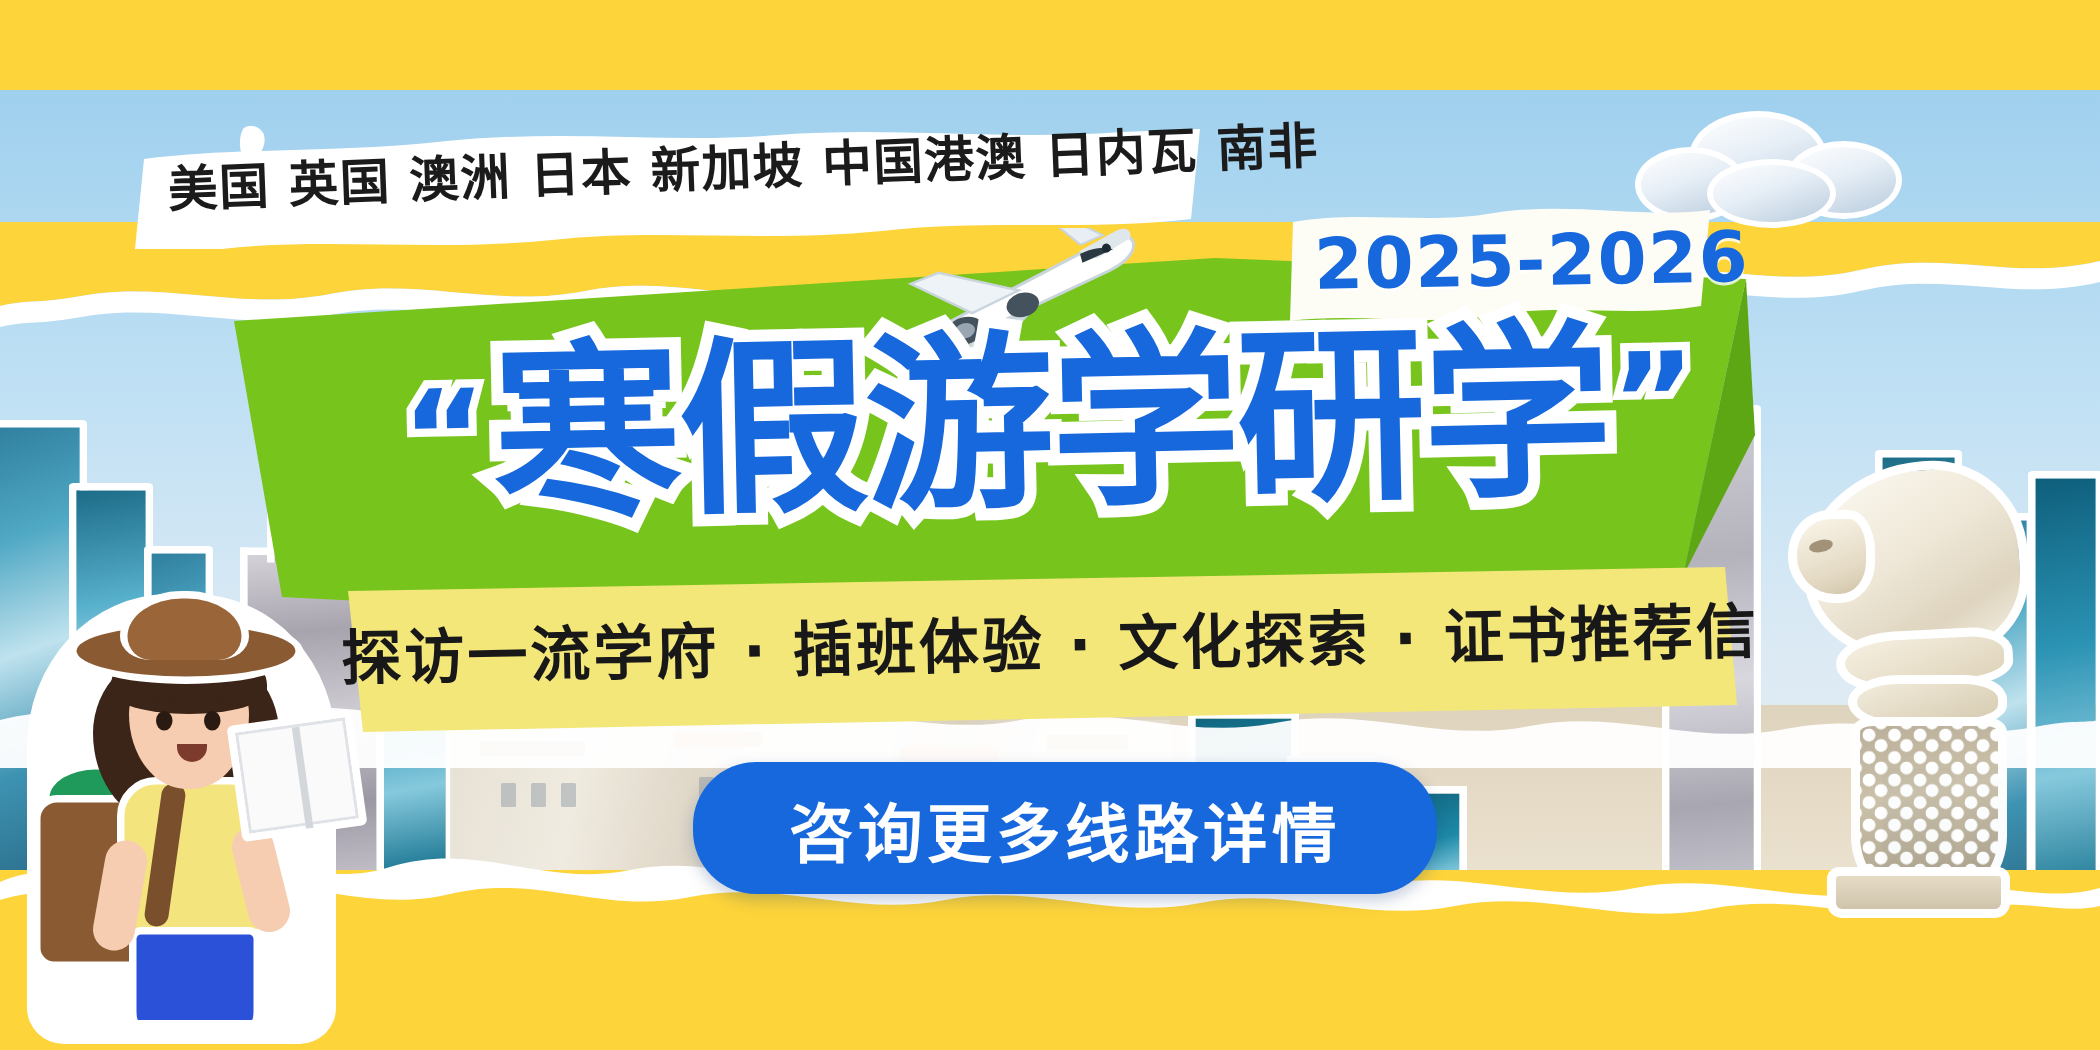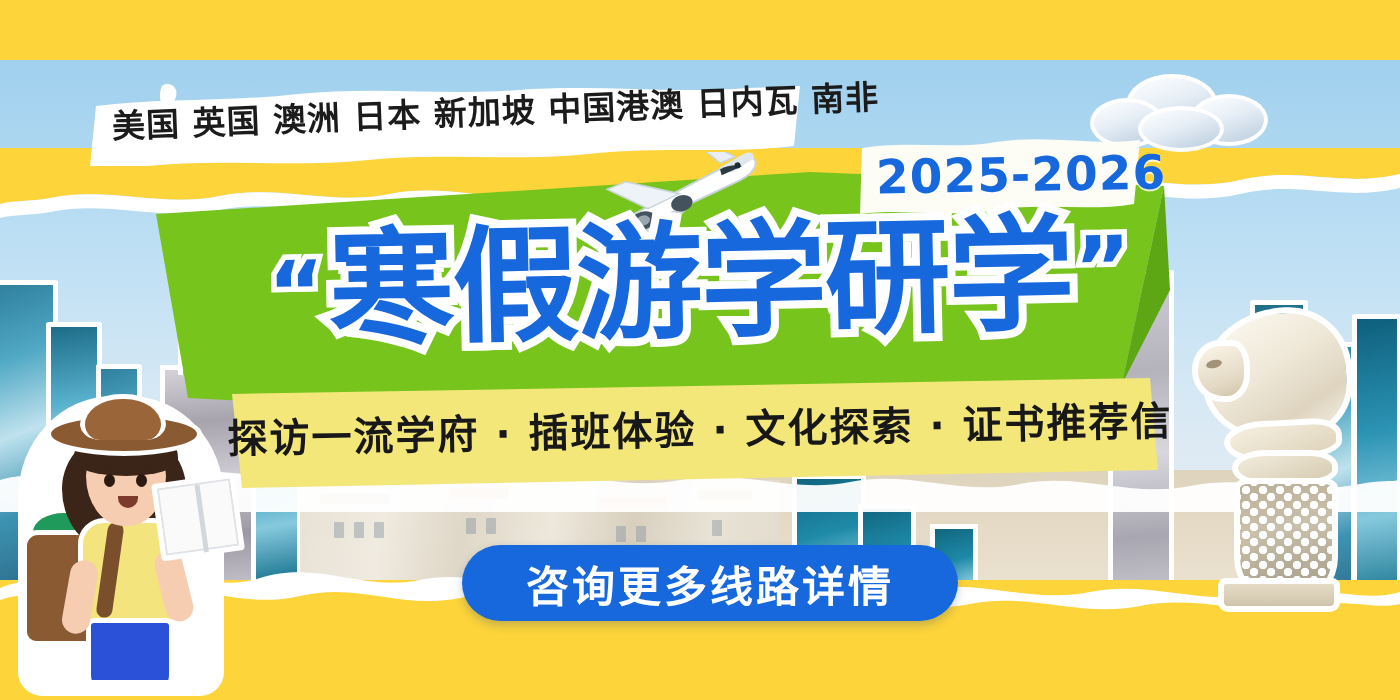--- a/index.html
+++ b/index.html
@@ -222,22 +222,22 @@
     position:absolute;z-index:16;left:0;top:398px;width:1400px;
     text-align:center;
     font-size:40px;font-weight:700;color:#181818;
     letter-spacing:2px;white-space:nowrap;
     transform:rotate(-1.1deg);
     font-family:"DejaVu Sans","Liberation Sans",sans-serif;
   }
 
   
   .cta{
-    position:absolute;z-index:20;left:462px;top:545px;
-    width:496px;height:76px;
+    position:absolute;z-index:20;left:462px;top:508px;
+    width:496px;height:88px;
     background:#1668dc;
     border-radius:42px;
     display:flex;align-items:center;justify-content:center;
     box-shadow:0 4px 10px rgba(20,60,120,.25);
     cursor:pointer;
   }
   .cta-label{
     font-size:43px;font-weight:900;color:#fff;letter-spacing:3px;
     font-family:"DejaVu Sans","Liberation Sans",sans-serif;
     white-space:nowrap;

